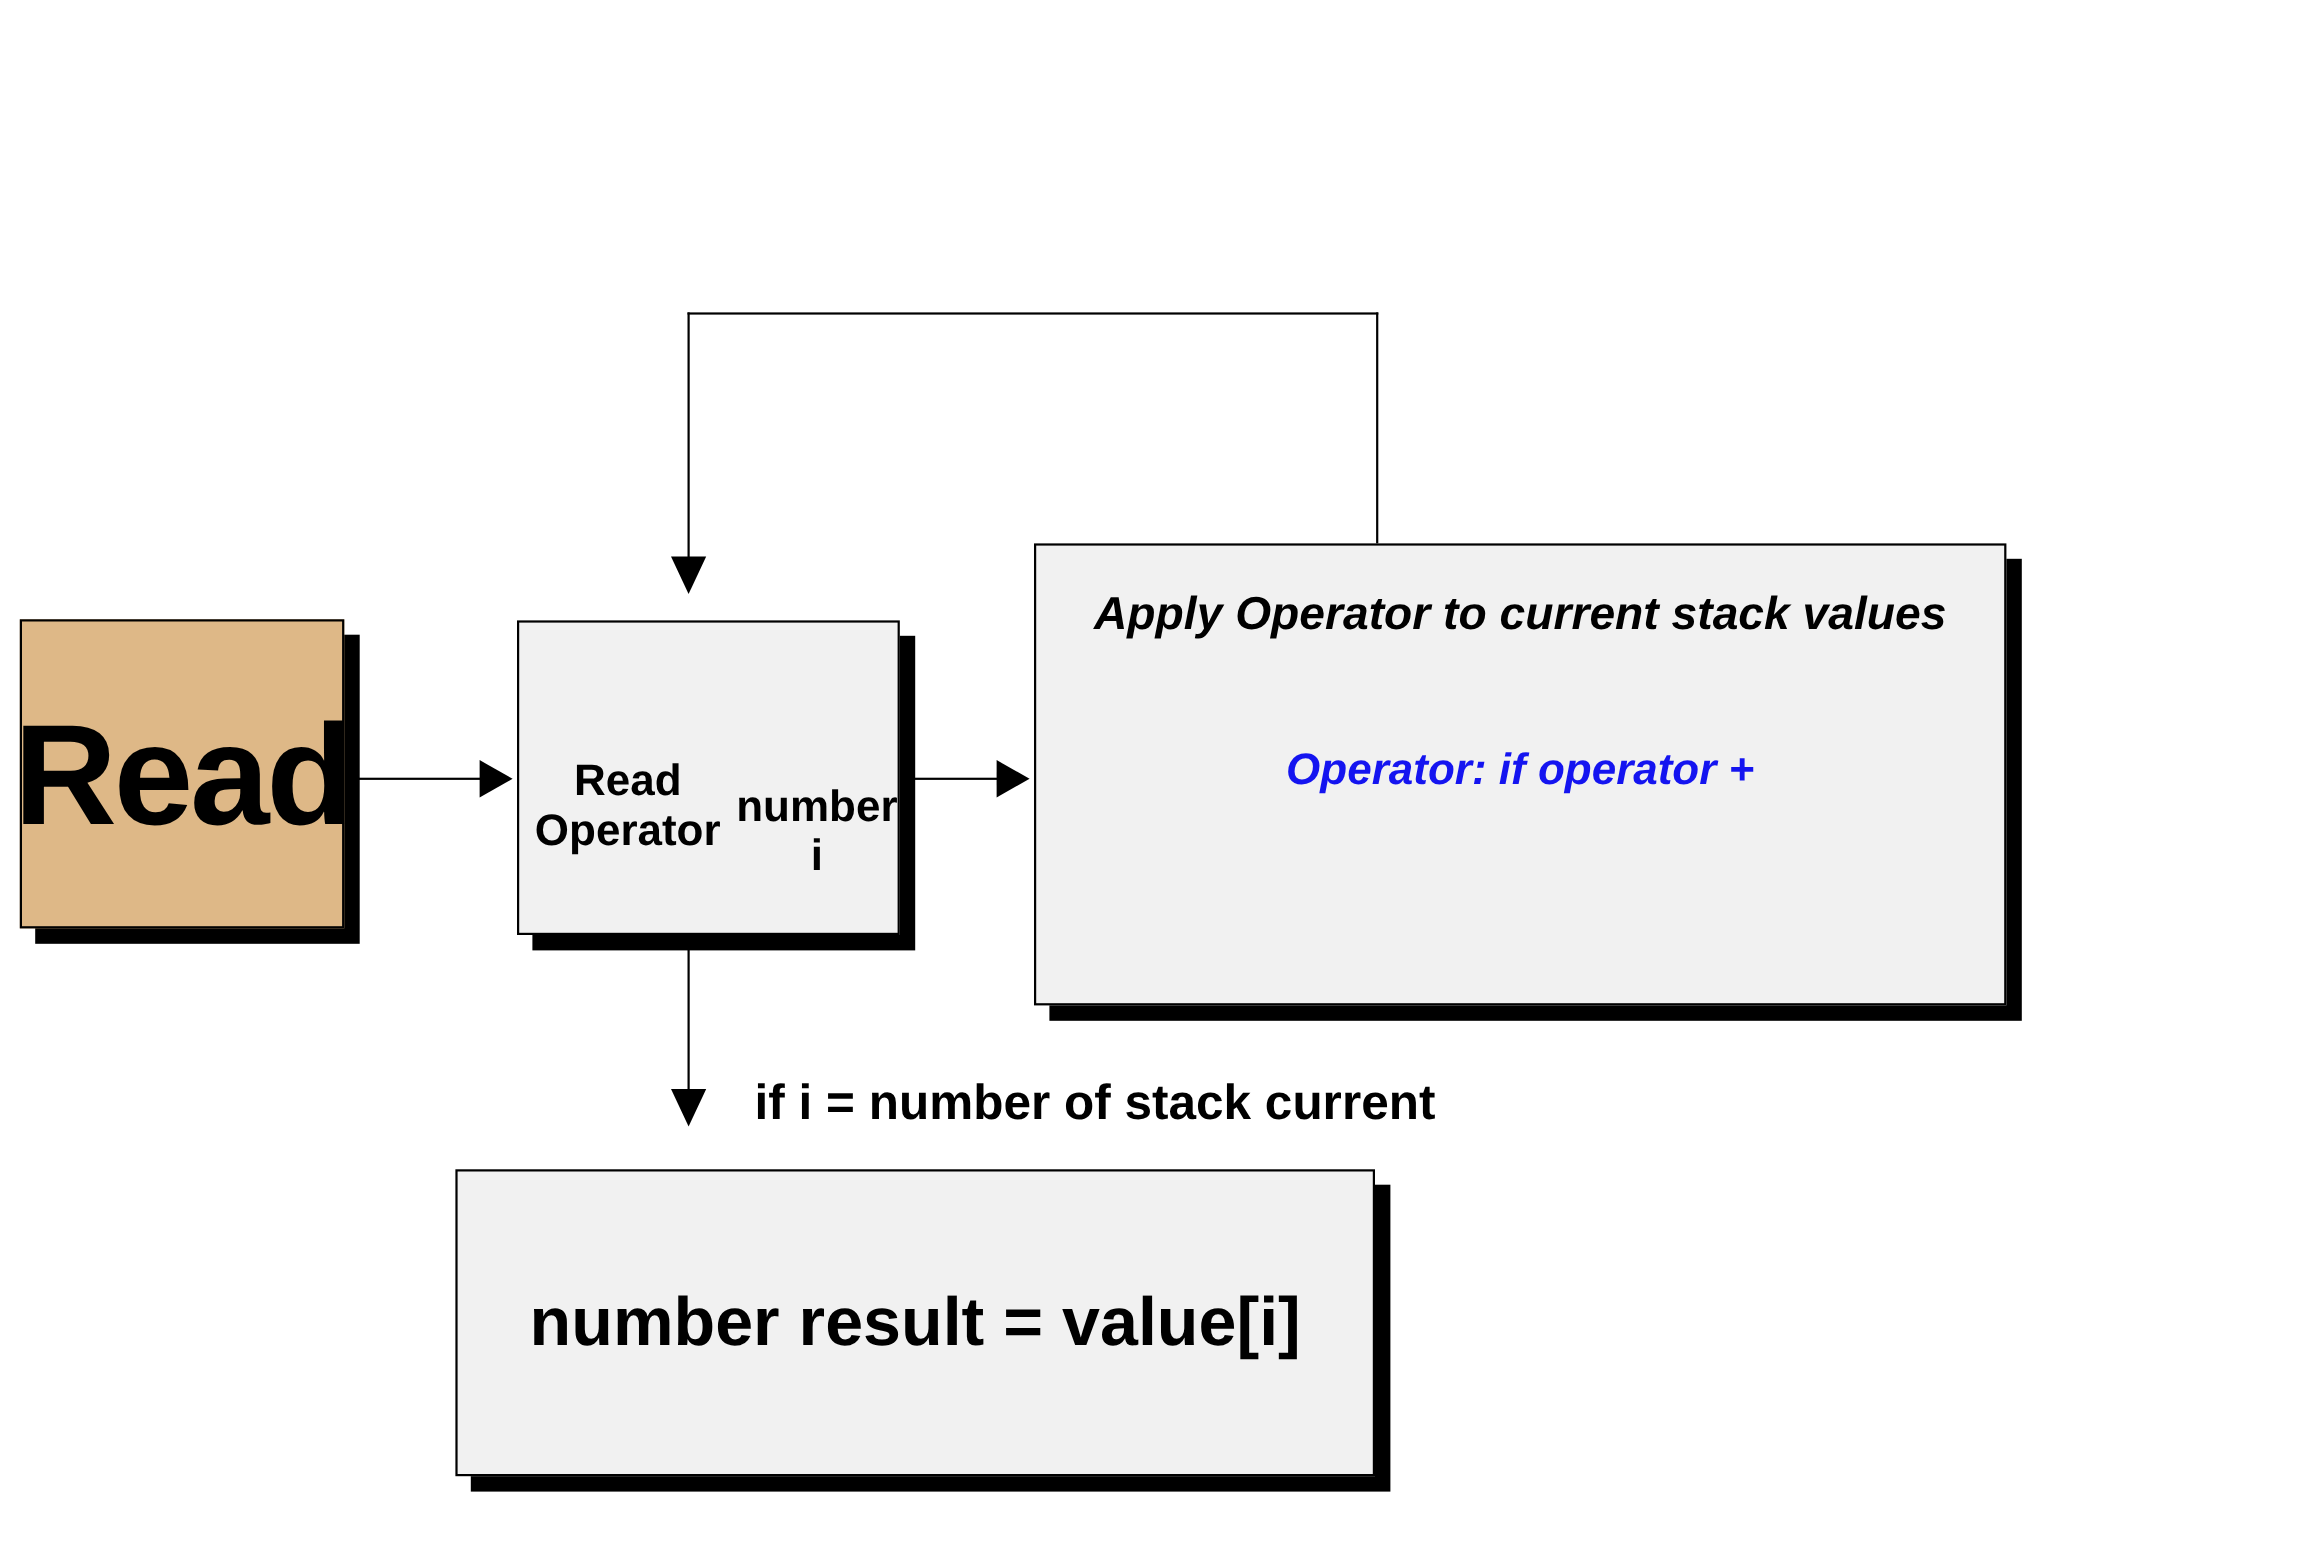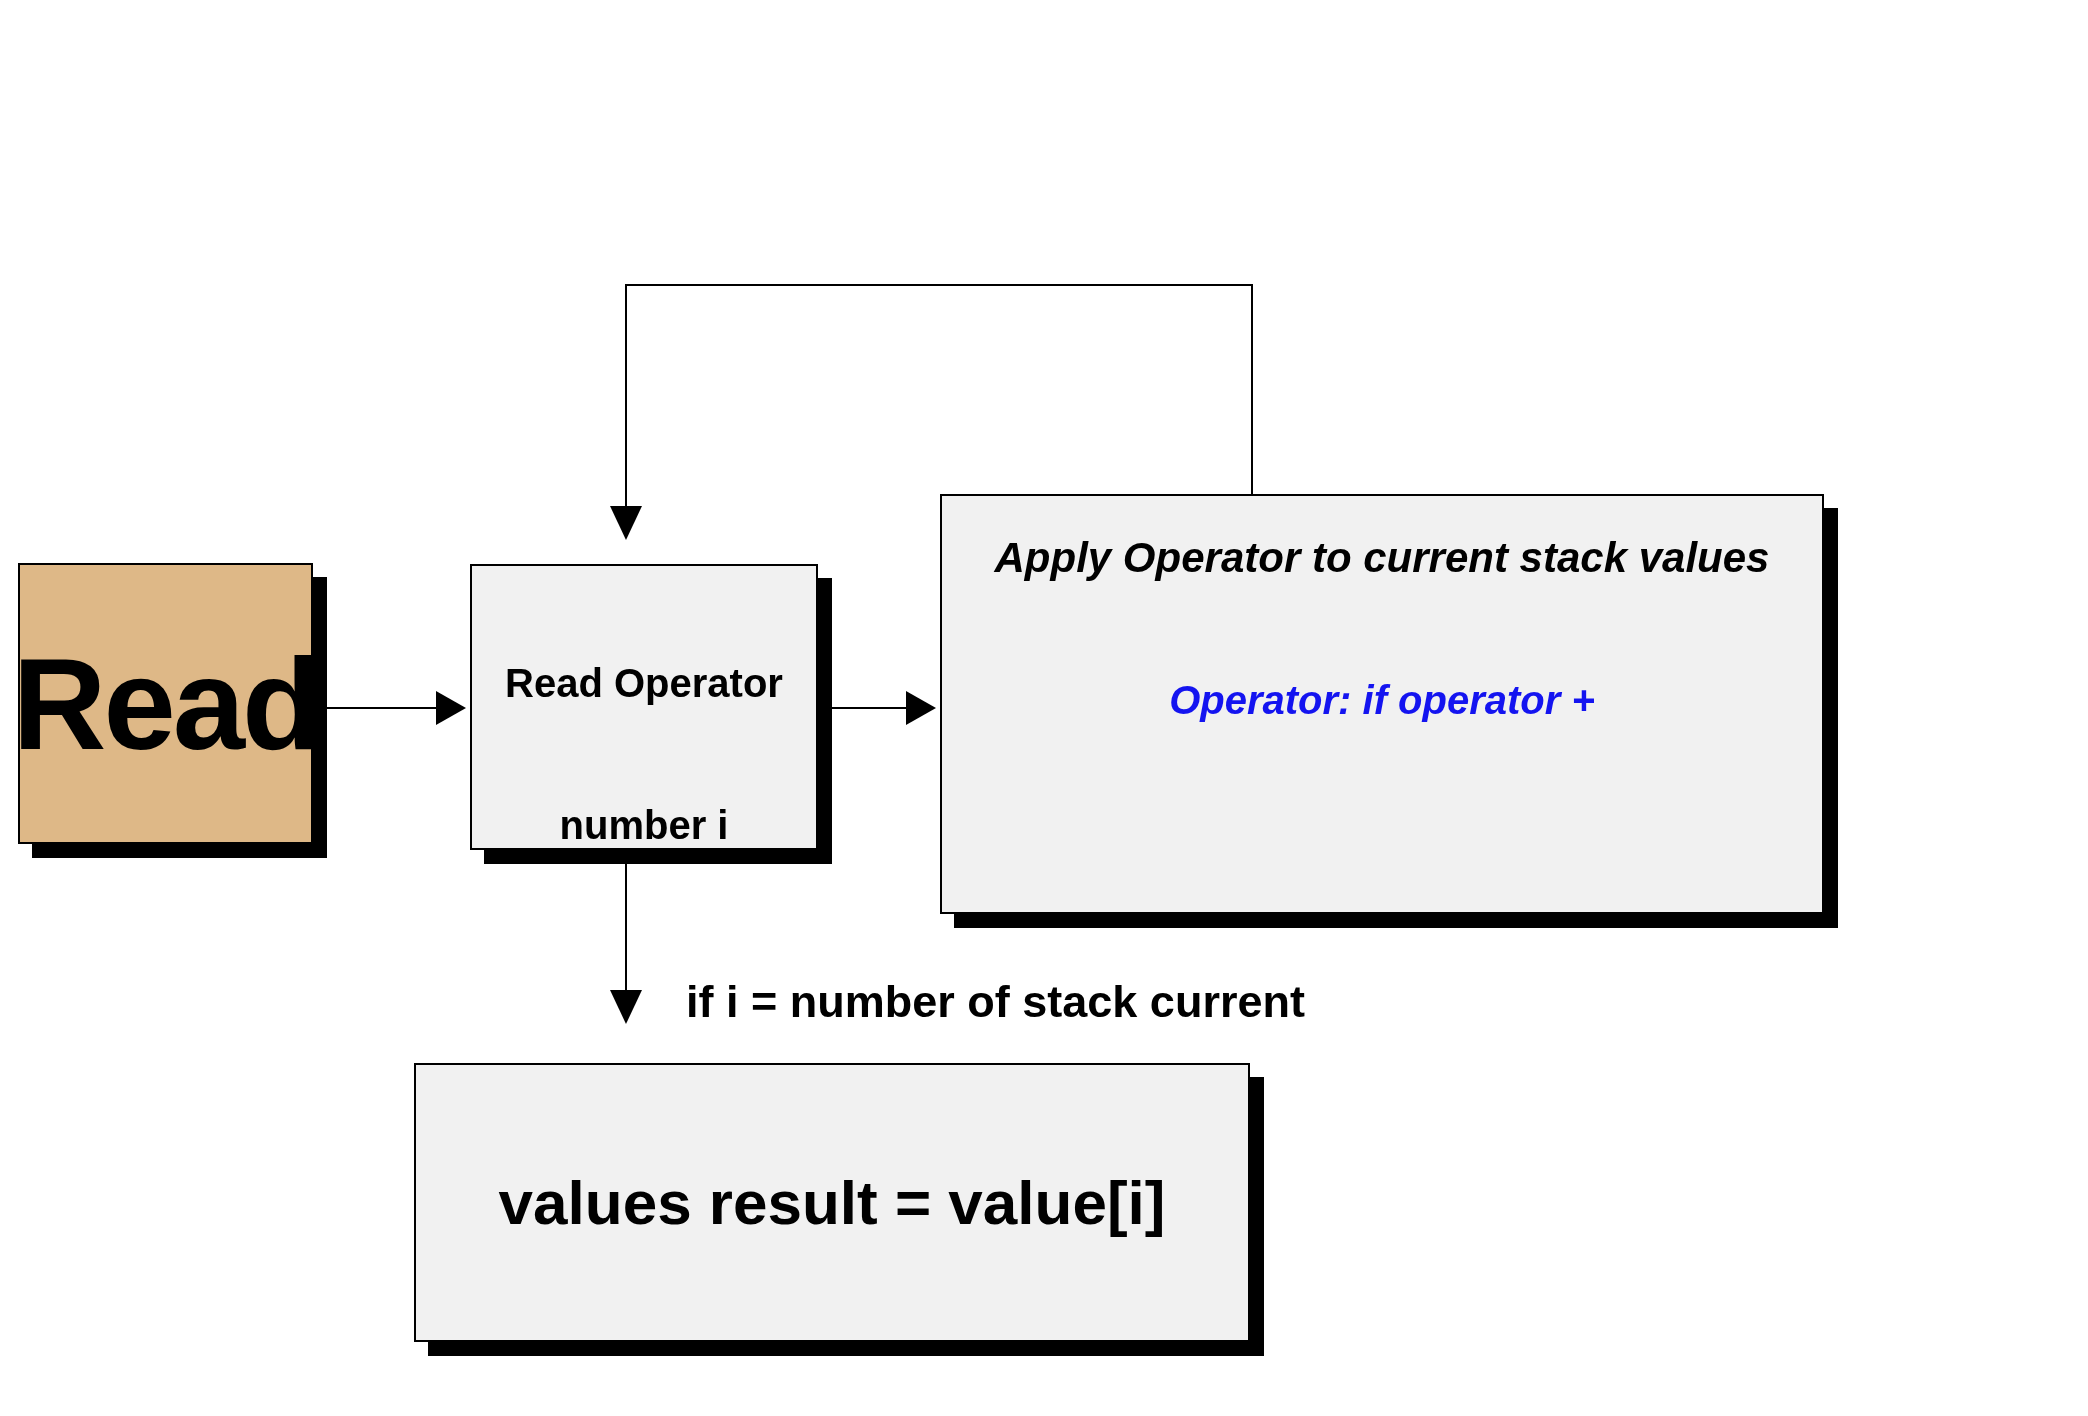--- a/index.html
+++ b/index.html
@@ -20,22 +20,22 @@
   }
   .panel{background:var(--process-box-fill,#f1f1f1);}
   .start{
     left:18px;top:563px;width:295px;height:281px;
     background:var(--start-box-fill,#deb887);
     display:flex;align-items:center;justify-content:center;
     font-size:130px;letter-spacing:-3px;
   }
   .read{
     left:470px;top:564px;width:348px;height:286px;
-    display:flex;flex-direction:column;align-items:center;
-    text-align:center;font-size:40px;justify-content:flex-end;
+    display:flex;flex-direction:row;align-items:center;
+    text-align:center;font-size:40px;
   }
   .read .l1{margin-top:52px;}
   .read .l2{margin-top:97px;}
   .apply{
     left:940px;top:494px;width:884px;height:420px;
     display:flex;flex-direction:column;align-items:center;
     text-align:center;
     font-style:italic;
   }
   .apply .title{margin-top:38px;font-size:42px;color:var(--text,#000);}
@@ -77,21 +77,21 @@
     <span class="l1">Read Operator</span>
     <span class="l2">number i</span>
   </div>
 
   <div class="box panel apply">
     <span class="title">Apply Operator to current stack values</span>
     <span class="example">Operator: if operator +</span>
   </div>
 
   <div class="box panel result">
-    <span>values result = value[i]</span>
+    <span>number result = value[i]</span>
   </div>
 
   <div class="edge" style="left:320px;top:707px;width:118px;height:2px;"></div>
   <div class="head right" style="left:436px;top:691px;"></div>
 
   <div class="edge" style="left:828px;top:707px;width:80px;height:2px;"></div>
   <div class="head right" style="left:906px;top:691px;"></div>
 
   <div class="edge" style="left:1251px;top:284px;width:2px;height:210px;"></div>
   <div class="edge" style="left:625px;top:284px;width:628px;height:2px;"></div>

